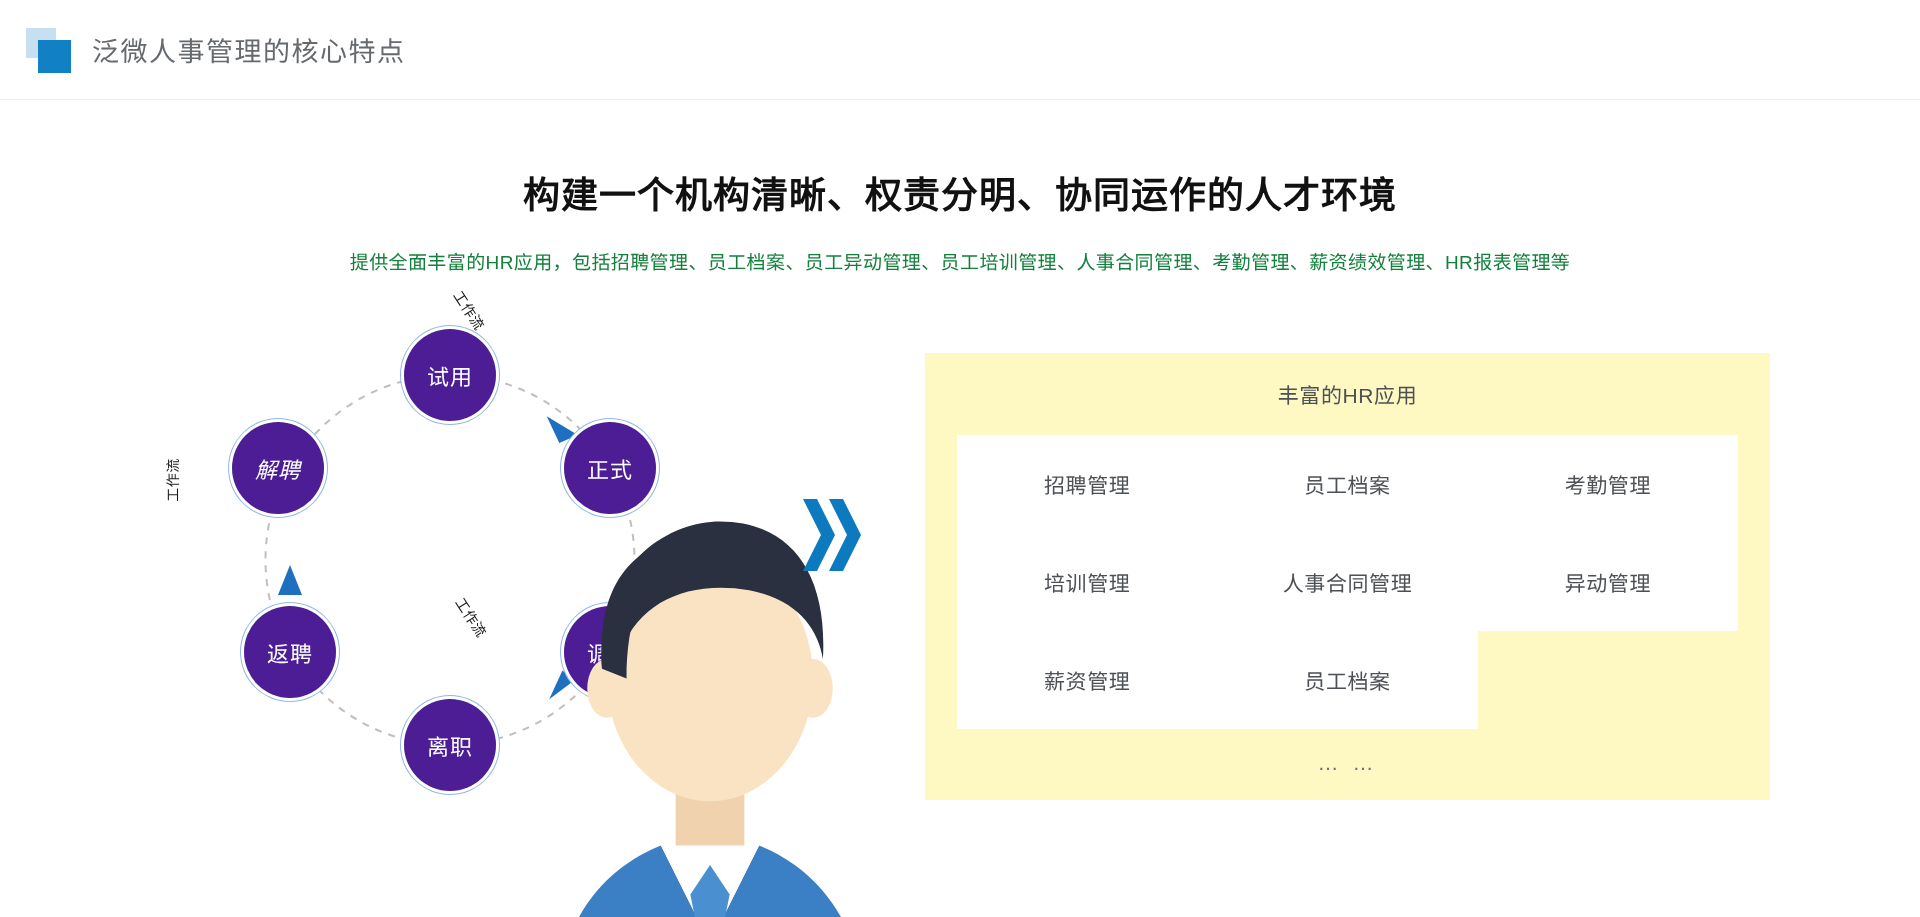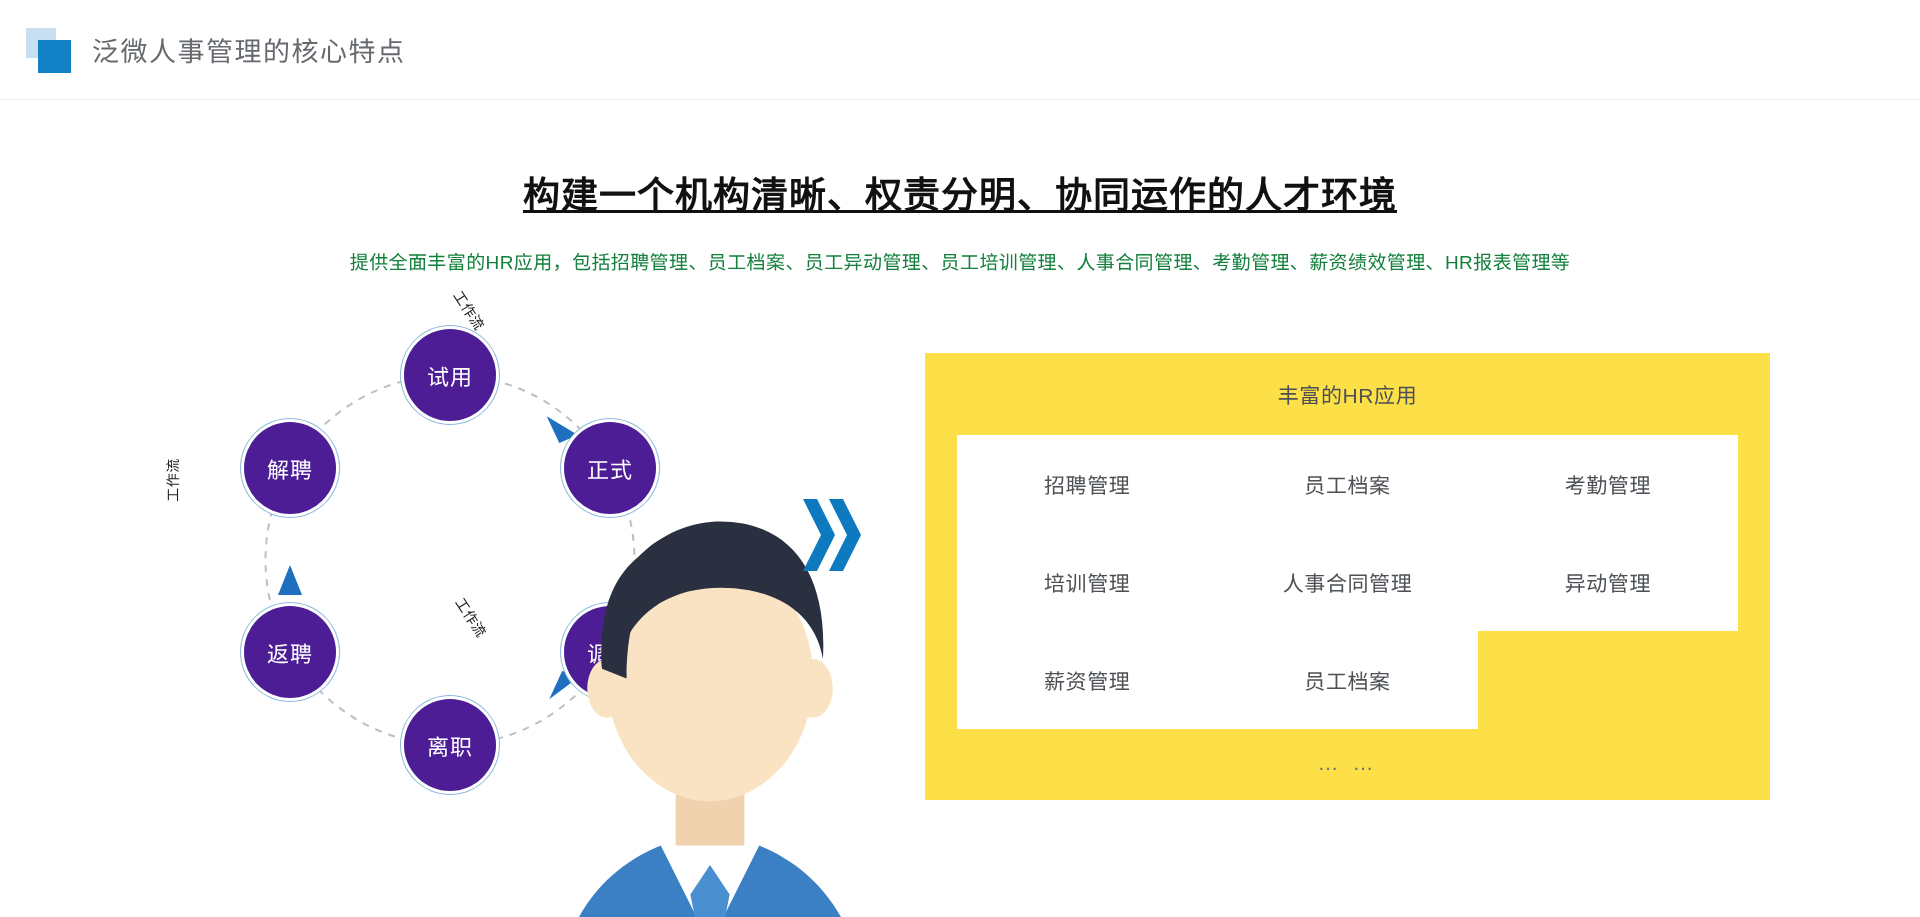--- a/index.html
+++ b/index.html
@@ -58,21 +58,20 @@
     width: 100%;
     text-align: center;
     padding-top: 74px;
   }
   .headline {
     font-size: 37px;
     font-weight: bold;
     color: #111111;
     letter-spacing: 1px;
     line-height: 1.2;
-    text-decoration: underline;
   }
   .subhead {
     margin-top: 32px;
     font-size: 19px;
     color: #15803d;
     letter-spacing: 0.4px;
     line-height: 1.4;
   }
 
   
@@ -111,21 +110,21 @@
     color: #ffffff;
     font-size: 22px;
     letter-spacing: 1px;
   }
   
   .node-0 { left: 244px; top:  34px; }  
   .node-1 { left: 404px; top: 127px; }  
   .node-2 { left: 404px; top: 311px; }  
   .node-3 { left: 244px; top: 404px; }  
   .node-4 { left:  84px; top: 311px; }  
-  .node-5 { left:  84px; top: 127px; }  
+  .node-5 { left:  72px; top: 127px; font-style: italic; }  
 
   .avatar {
     position: absolute;
     left: 240px;
     top: 197px;
     width: 100px;
     height: 110px;
   }
 
   .flow-label {
@@ -148,21 +147,21 @@
     height: 80px;
   }
 
   
   .apps-panel {
     position: absolute;
     left: 925px;
     top: 68px;
     width: 845px;
     height: 447px;
-    background: #fde047;
+    background: #fef9c3;
     padding: 26px 32px 0 32px;
   }
   .apps-title {
     text-align: center;
     font-size: 21px;
     color: #4d5155;
     letter-spacing: 0.6px;
     margin-bottom: 26px;
   }
   .apps-grid {

